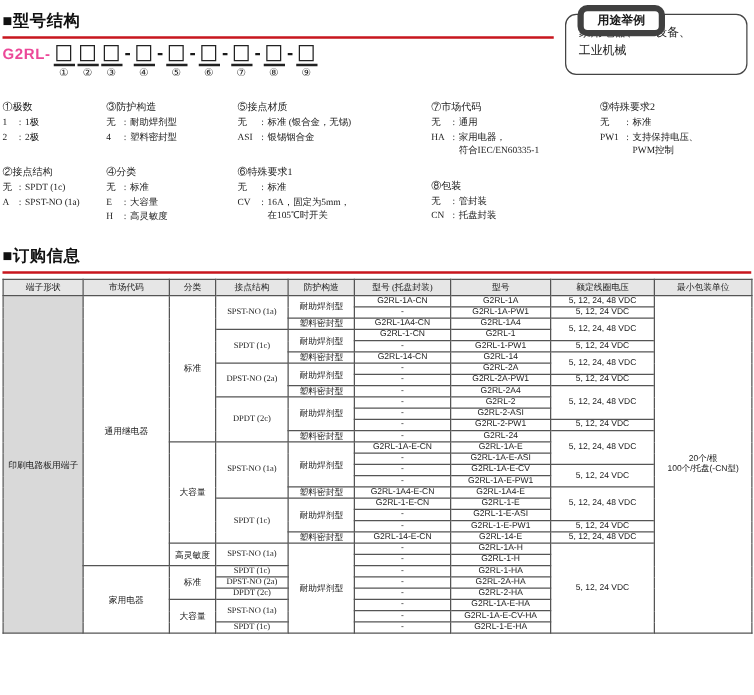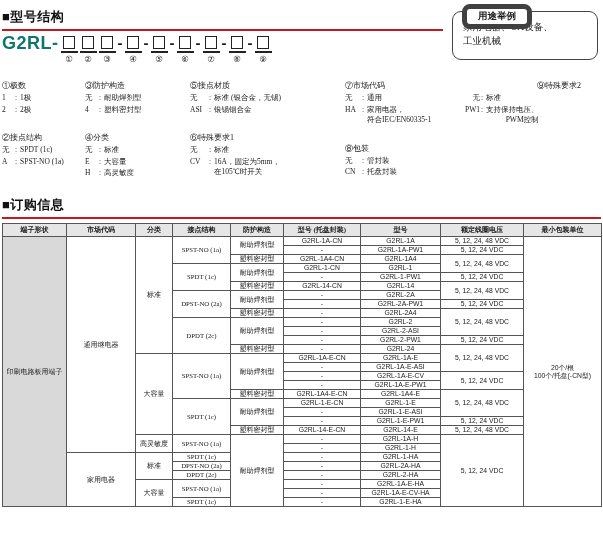--- a/index.html
+++ b/index.html
@@ -29,38 +29,38 @@
     border:5px solid #404040; border-radius:8px; padding:1px 11px;
     font-size:9.5px; font-weight:bold; white-space:nowrap;
   }
   .app-text {
     padding:9px 8px 0 10px; font-size:9.5px; line-height:1.45; white-space:pre-line;
   }
 
   
   .model-line { position:absolute; left:2px; top:36px; display:flex; align-items:flex-start; }
   .model-prefix {
-    font-family:"Liberation Sans", sans-serif; font-weight:bold; font-size:18px;
-    line-height:15px; letter-spacing:0.5px; margin-right:1px; color:#0f766e;
+    font-family:"Liberation Sans", sans-serif; font-weight:bold; font-size:12px;
+    line-height:15px; letter-spacing:0.5px; margin-right:1px; color:#ec4899;
   }
   .pgroup { display:flex; }
   .pos { display:flex; flex-direction:column; align-items:center; width:19px; }
   .box { width:12px; height:13px; border:1.5px solid #222; background:#fff; }
   .uline { width:17px; height:1.5px; background:#222; margin-top:2px; }
   .pnum { font-family:"DejaVu Sans", sans-serif; font-size:8.5px; margin-top:1px; color:#222; }
   .mdash { font-family:"Liberation Sans", sans-serif; font-weight:bold; font-size:15px; line-height:13px; margin:0 1px; }
 
   
   .options { position:absolute; left:2px; top:80px; width:599px; height:112px; }
   .opt-col { position:absolute; top:0; }
   .opt-col-0 { left:0;   width:82px;  }
   .opt-col-1 { left:83px;  width:102px; }
   .opt-col-2 { left:188px; width:152px; }
   .opt-col-3 { left:343px; width:132px; }
-  .opt-col-4 { left:458px; width:121px;text-align:right; }
+  .opt-col-4 { left:478px; width:121px; }
   .opt-head { font-size:8px; font-weight:normal; line-height:11px; margin-bottom:2px; }
   .opt-head + .opt-item { margin-top:0; }
   .opt-item { display:flex; font-size:7.5px; line-height:10.5px; margin-bottom:1px; }
   .opt-item + .opt-head { margin-top:17px; }
   .opt-code { flex:0 0 auto; min-width:12px; }
   .opt-col-1 .opt-code { min-width:13px; }
   .opt-col-2 .opt-code { min-width:18px; }
   .opt-col-3 .opt-code { min-width:16px; }
   .opt-col-4 .opt-code { min-width:20px; }
   .opt-colon { flex:0 0 auto; margin:0 3px 0 1px; }
@@ -70,21 +70,21 @@
   .ordering-table {
     position:absolute; left:2px; top:223px; width:599px;
     border-collapse:collapse; table-layout:fixed;
     border:1.5px solid #222;
   }
   .ordering-table th, .ordering-table td {
     border:1px solid #555; text-align:center; vertical-align:middle;
     overflow:hidden;
   }
   .ordering-table th {
-    background:var(--header-bg,#e6e6e6); font-size:7px; font-weight:bold;
+    background:var(--header-bg,#e6e6e6); font-size:7px; font-weight:normal;
     height:13px; padding:1px 1px;
   }
   .ordering-table td { font-size:7px; height:9px; padding:0 1px; line-height:1.15; }
   td.c-terminal { background:var(--terminal-bg,#d9d9d9); }
   td.c-model_tray, td.c-model, td.c-voltage, td.c-package {
     font-family:"Liberation Sans", sans-serif; font-size:6.8px;
   }
   td.c-contact { font-size:6.8px; }
   td.c-package { white-space:pre-line; }
 </style>

